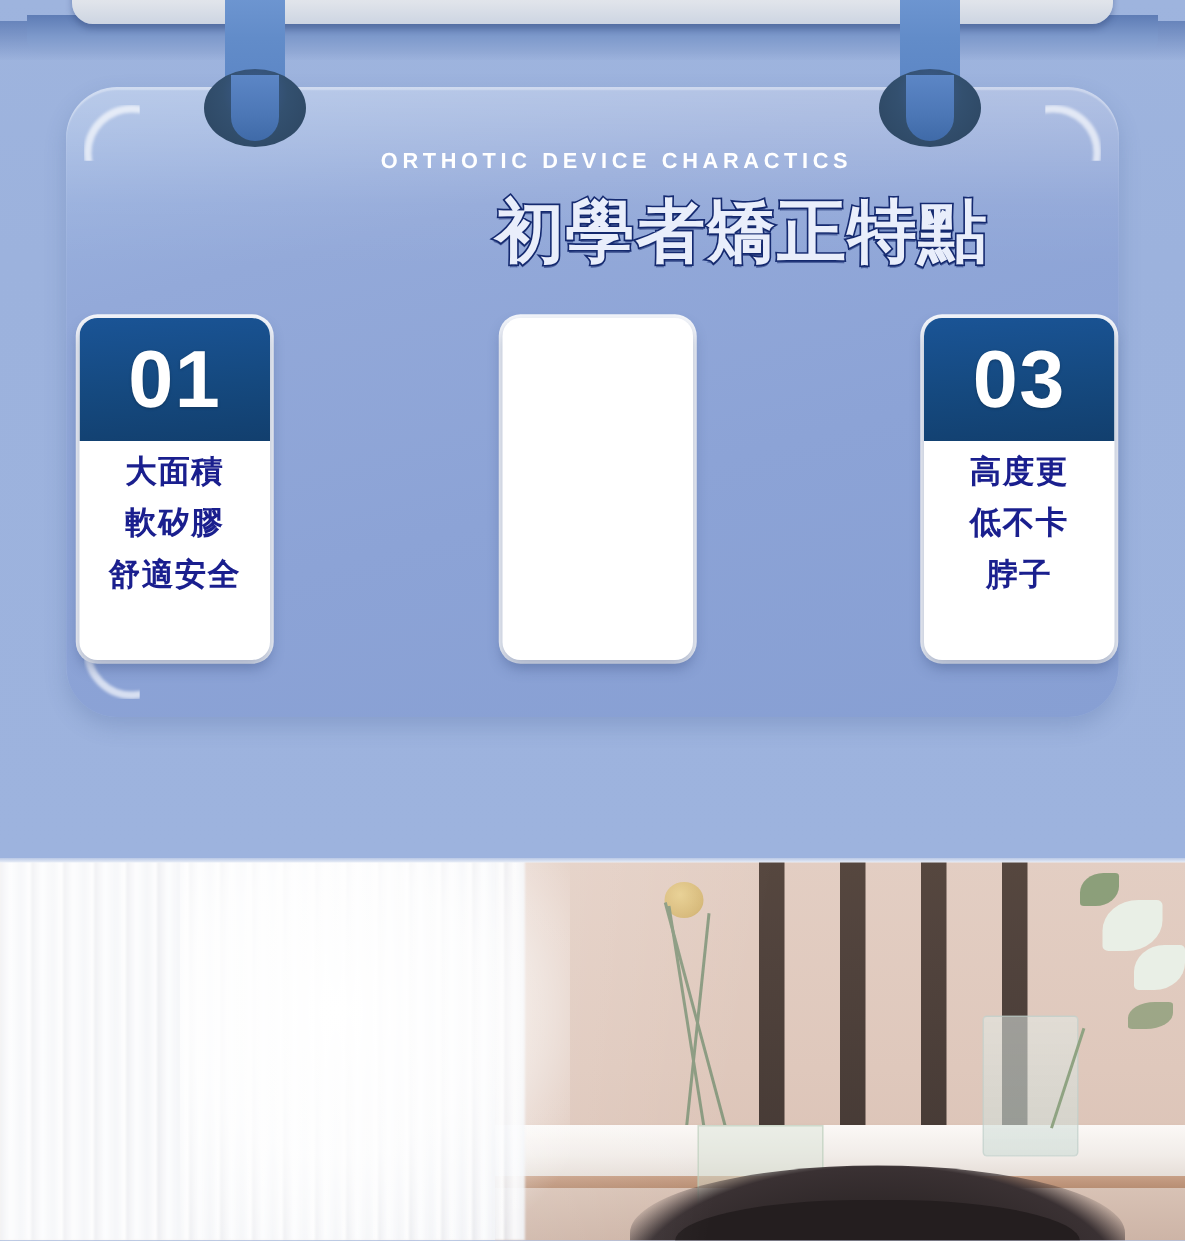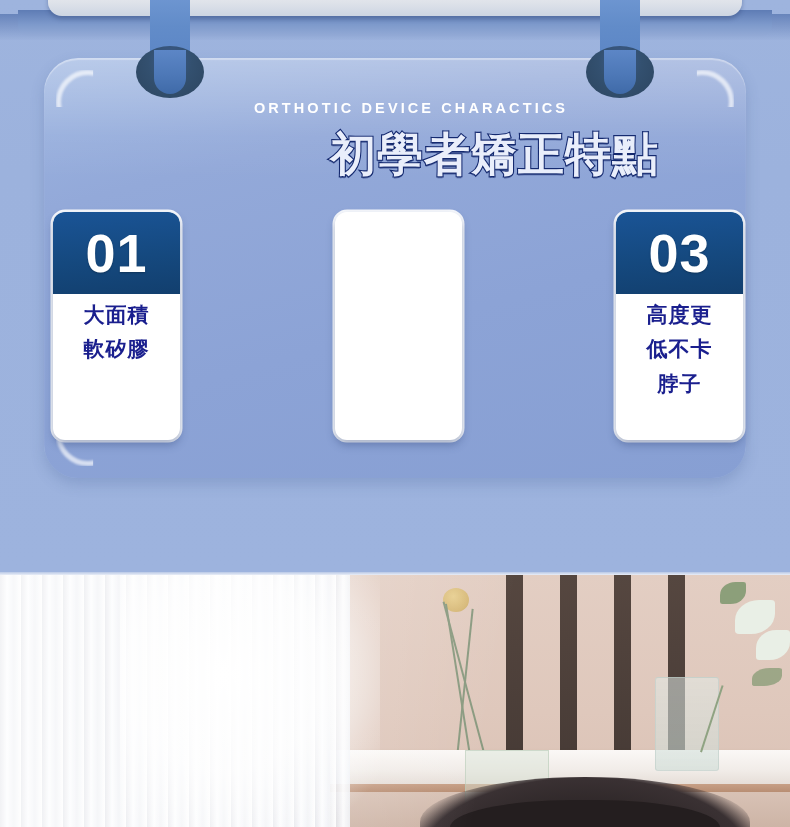--- a/index.html
+++ b/index.html
@@ -253,20 +253,21 @@
 
     <div class="cards">
 
       <div class="card">
         <div class="card-head">
           <span class="card-num">01</span>
         </div>
         <div class="card-body">
           <div class="card-line">大面積</div>
           <div class="card-line">軟矽膠</div>
+          <div class="card-line">舒適安全</div>
         </div>
       </div>
 
       <div class="card">
       </div>
 
       <div class="card">
         <div class="card-head">
           <span class="card-num">03</span>
         </div>

